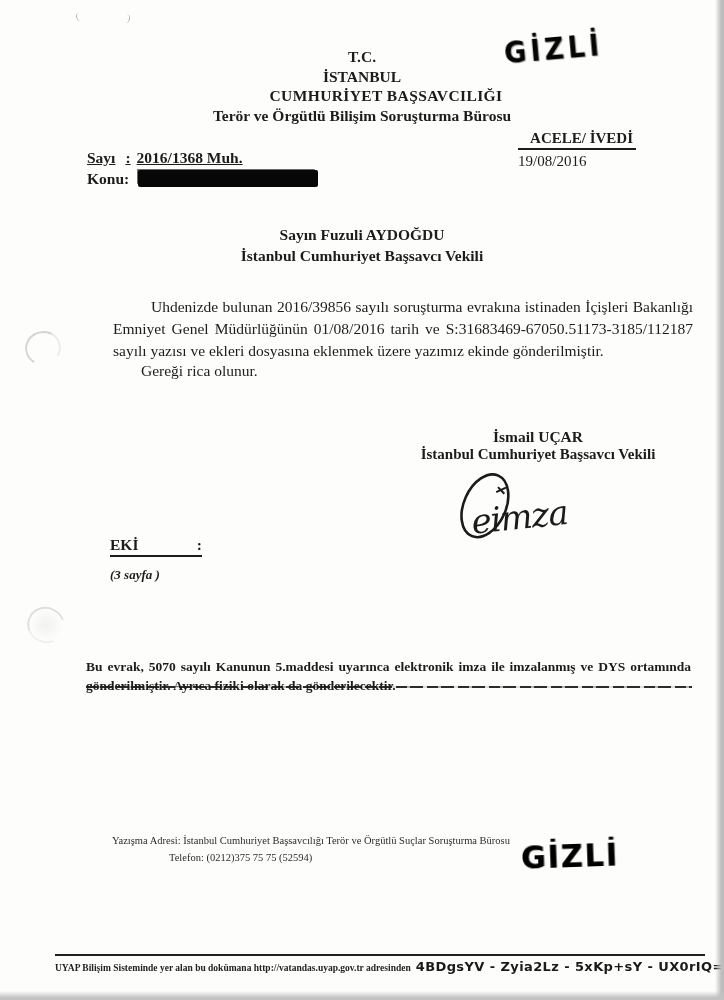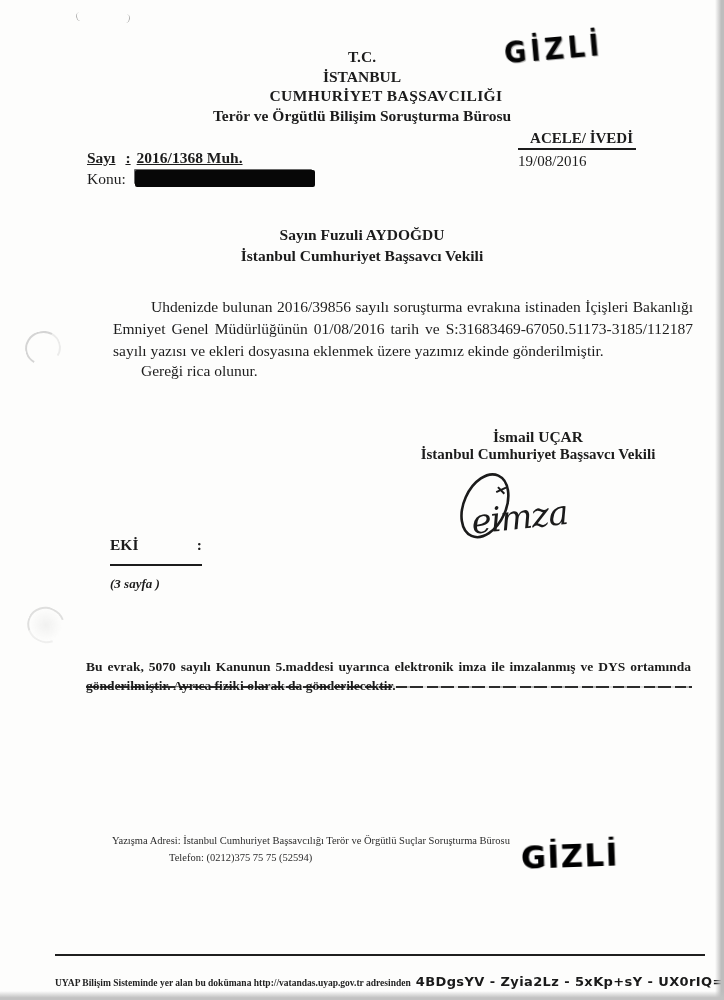--- a/index.html
+++ b/index.html
@@ -41,56 +41,56 @@
     font-weight:bold; font-size:15.5px; line-height:19.5px; }
   .letterhead .lh3 { letter-spacing:.4px;margin-left:48px; }
 
   .urgency-block { position:absolute; right:88px; top:130px; }
   .urgency { font-weight:bold; font-size:15px; border-bottom:2px solid #1c1c1c;
     padding:0 3px 1px 12px; }
   .doc-date { text-align:left; font-size:15px; padding:3px 2px 0 0; }
 
   .sayi-line { position:absolute; left:87px; top:149px; font-weight:bold; font-size:15.5px;text-decoration:underline; }
   .sayi-line .colon { margin:0 6px 0 10px; }
-  .konu-line { position:absolute; left:87px; top:170px; font-weight:normal; font-size:15.5px; }
+  .konu-line { position:absolute; left:87px; top:170px; font-weight:bold; font-size:15.5px; }
   .redaction { display:inline-block; vertical-align:-3px; margin-left:9px;
     width:180px; height:17px; background:#070707; border-radius:2px;
     box-shadow:-2px -2px 0 -1px rgba(7,7,7,.6); }
 
   .recipient { position:absolute; left:0; right:0; top:224px; text-align:center;
     font-weight:bold; font-size:15.5px; line-height:21px; }
 
   .body-par { position:absolute; left:113px; right:31px; top:296px;
     font-size:15.5px; line-height:22px; text-align:justify; text-indent:38px; }
   .closing { position:absolute; left:141px; top:362px; font-size:15.5px; }
 
   .sig-block { position:absolute; left:413px; width:250px; top:428px; text-align:center; }
   .sig-name { font-weight:bold; font-size:15.5px; }
   .sig-title { font-weight:bold; font-size:15px; white-space:nowrap; }
   .sig-scribble { margin-top:4px; transform:rotate(-3deg); }
 
   .eki-block { position:absolute; left:110px; top:536px; }
   .eki-line { display:flex; justify-content:space-between; width:92px;
-    font-weight:bold; font-size:15.5px; border-bottom:2px solid #1c1c1c; padding-bottom:10px; }
+    font-weight:bold; font-size:15.5px; border-bottom:2px solid #1c1c1c; padding-bottom:1px; }
   .eki-detail { font-weight:bold; font-style:italic; font-size:13px; padding-top:10px; }
 
   .sep-dashed { position:absolute; left:86px; right:32px; top:686px; height:2px;
     background:repeating-linear-gradient(90deg,
       #2c2c2c 0 11px, rgba(44,44,44,.35) 11px 14px,
       #2c2c2c 14px 27px, rgba(44,44,44,.15) 27px 31px); }
 
   .disclaimer { position:absolute; left:86px; right:33px; top:657px;
     font-weight:bold; font-size:13.5px; line-height:19px; text-align:justify; }
 
   .address { position:absolute; left:112px; top:833px; font-size:10.5px;
     line-height:16.5px; color:#2b2b2b; }
   .address .indent { margin-left:57px; }
 
   .uyap-bar { position:absolute; left:55px; right:19px; top:954px;
-    border-top:2px solid #1f1f1f; padding-top:18px;
+    border-top:2px solid #1f1f1f; padding-top:3px;
     display:flex; align-items:baseline; white-space:nowrap; }
   .uyap-prefix, .uyap-suffix { font-size:9.5px; font-weight:bold; color:#222; }
   .uyap-code { font-size:13px; font-family:"DejaVu Sans", sans-serif;
     font-weight:600; letter-spacing:.4px; margin:0 5px; color:#1a1a1a; }
 </style>
 </head>
 <body>
 
 <div class="page">
 

